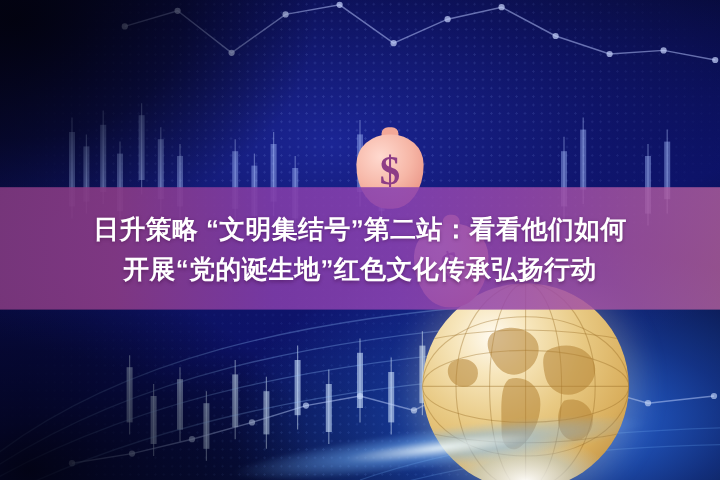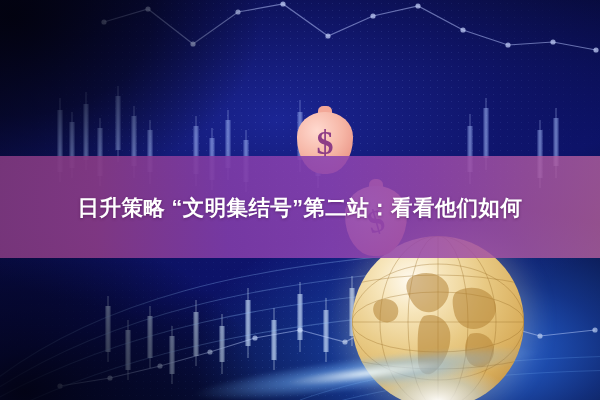--- a/index.html
+++ b/index.html
@@ -246,15 +246,16 @@
 
   <div class="bag" style="left:345px;top:186px;width:62px;height:70px;">
     <div class="neck"></div>
     <div class="body"></div>
     <div class="sym" style="font-size:32px;transform:rotate(-16deg);">$</div>
   </div>
 
   <div class="banner"></div>
   <div class="banner-text">
     <div class="tline">日升策略 “文明集结号”第二站：看看他们如何</div>
+    <div class="tline">开展“党的诞生地”红色文化传承弘扬行动</div>
   </div>
 
 </div>
 
 </body></html>

